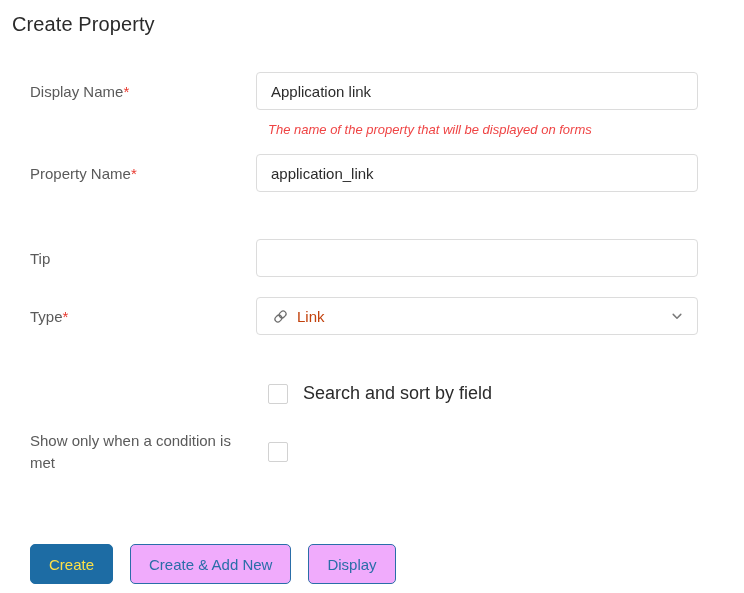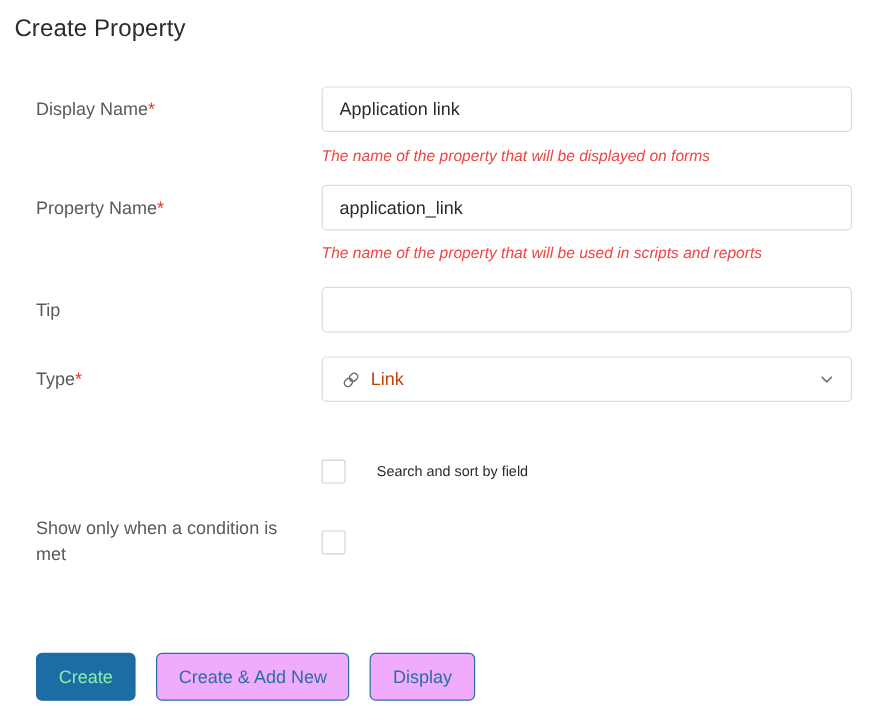--- a/index.html
+++ b/index.html
@@ -71,21 +71,21 @@
     color: #5a5a5a;
     line-height: 21px;
     font-weight: 400;
   }
   .req {
     color: #e8392f;
     font-size: 15px;
   }
   .field-control {
     position: absolute;
-    left: 268px;
+    left: 256px;
     width: 442px;
   }
   .text-input {
     box-sizing: border-box;
     width: 442px;
     height: 38px;
     border: 1px solid #dcdcdc;
     border-radius: 4px;
     background: #ffffff;
     font-family: "Liberation Sans", sans-serif;
@@ -155,22 +155,22 @@
     box-sizing: border-box;
     width: 20px;
     height: 20px;
     border: 1px solid #d2d2d2;
     border-radius: 2px;
     background: #ffffff;
     flex: none;
     cursor: pointer;
   }
   .checkbox-label {
-    margin-left: 26px;
-    font-size: 12px;
+    margin-left: 15px;
+    font-size: 18px;
     color: #2b2b2b;
     white-space: nowrap;
   }
 
   
   .footer {
     position: absolute;
     left: 0;
     top: 542px;
     width: 744px;
@@ -189,21 +189,21 @@
     display: inline-flex;
     align-items: center;
     justify-content: center;
     cursor: pointer;
     padding: 0 18px;
     white-space: nowrap;
   }
   .btn-primary {
     background: #1d6ca4;
     border: 1px solid #1d6ca4;
-    color: #86efac;
+    color: #fde047;
   }
   .btn-secondary {
     background: #f0abfc;
     border: 1px solid #2a6ea8;
     color: #2a6ea8;
     margin-left: 17px;
   }
 </style>
 </head>
 <body>
@@ -228,21 +228,20 @@
     </div>
   </div>
   <div class="hint" style="top:122px;">The name of the property that will be displayed on forms</div>
 
   <div class="form-row" style="top:154px;">
     <div class="field-label" style="top:9px;"><span>Property Name</span><span class="req">*</span></div>
     <div class="field-control">
       <input class="text-input" type="text" value="application_link" style="">
     </div>
   </div>
-  <div class="hint" style="top:203px;">The name of the property that will be used in scripts and reports</div>
 
   <div class="form-row" style="top:239px;">
     <div class="field-label" style="top:9px;">Tip</div>
     <div class="field-control">
       <input class="text-input" type="text" value="" style="">
     </div>
   </div>
 
   <div class="form-row" style="top:297px;">
     <div class="field-label" style="top:9px;"><span>Type</span><span class="req">*</span></div>

